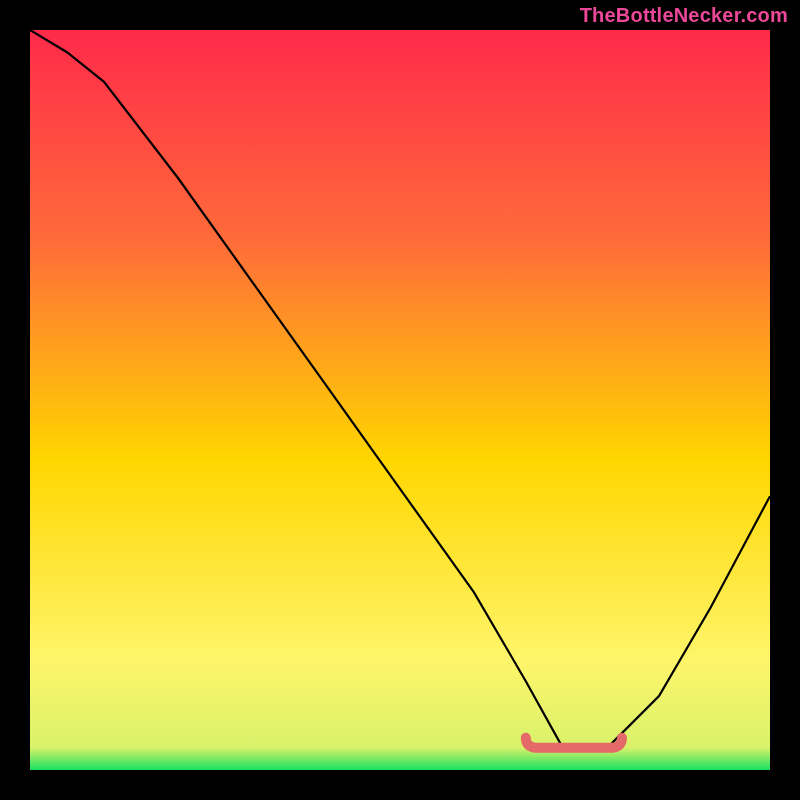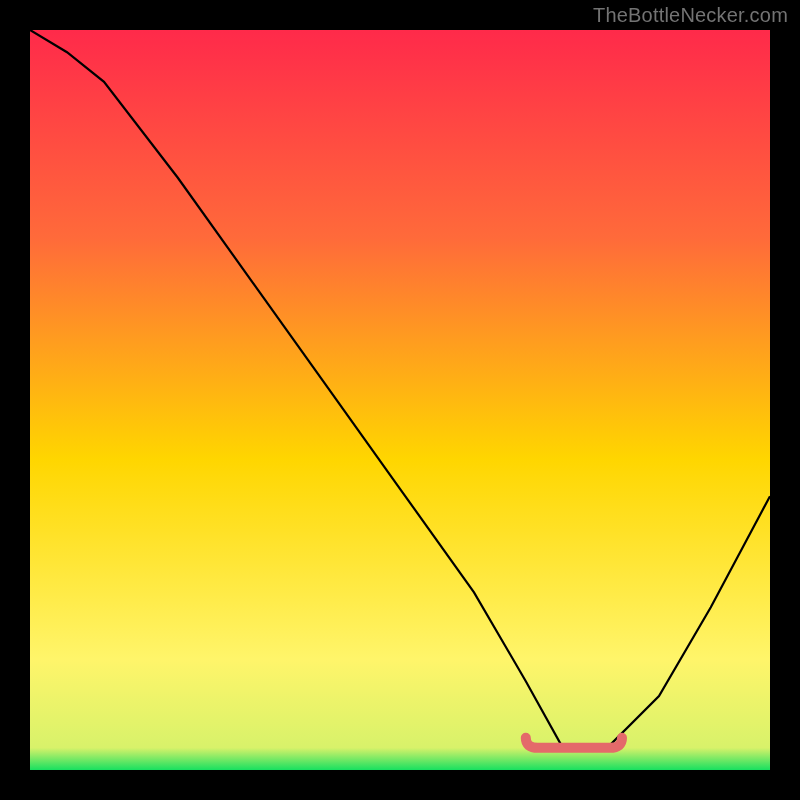--- a/index.html
+++ b/index.html
@@ -20,23 +20,23 @@
     left: 30px;
     top: 30px;
     width: 740px;
     height: 740px;
     overflow: hidden;
   }
   .watermark {
     position: absolute;
     top: 4px;
     right: 12px;
-    color: #737373;
+    color: #ec4899;
     font-size: 20px;
-    font-weight: 400;
+    font-weight: 700;
     letter-spacing: 0.2px;
     z-index: 5;
   }
   svg { display: block; }
 </style>
 </head>
 <body>
 
 <div class="wrap">
 

